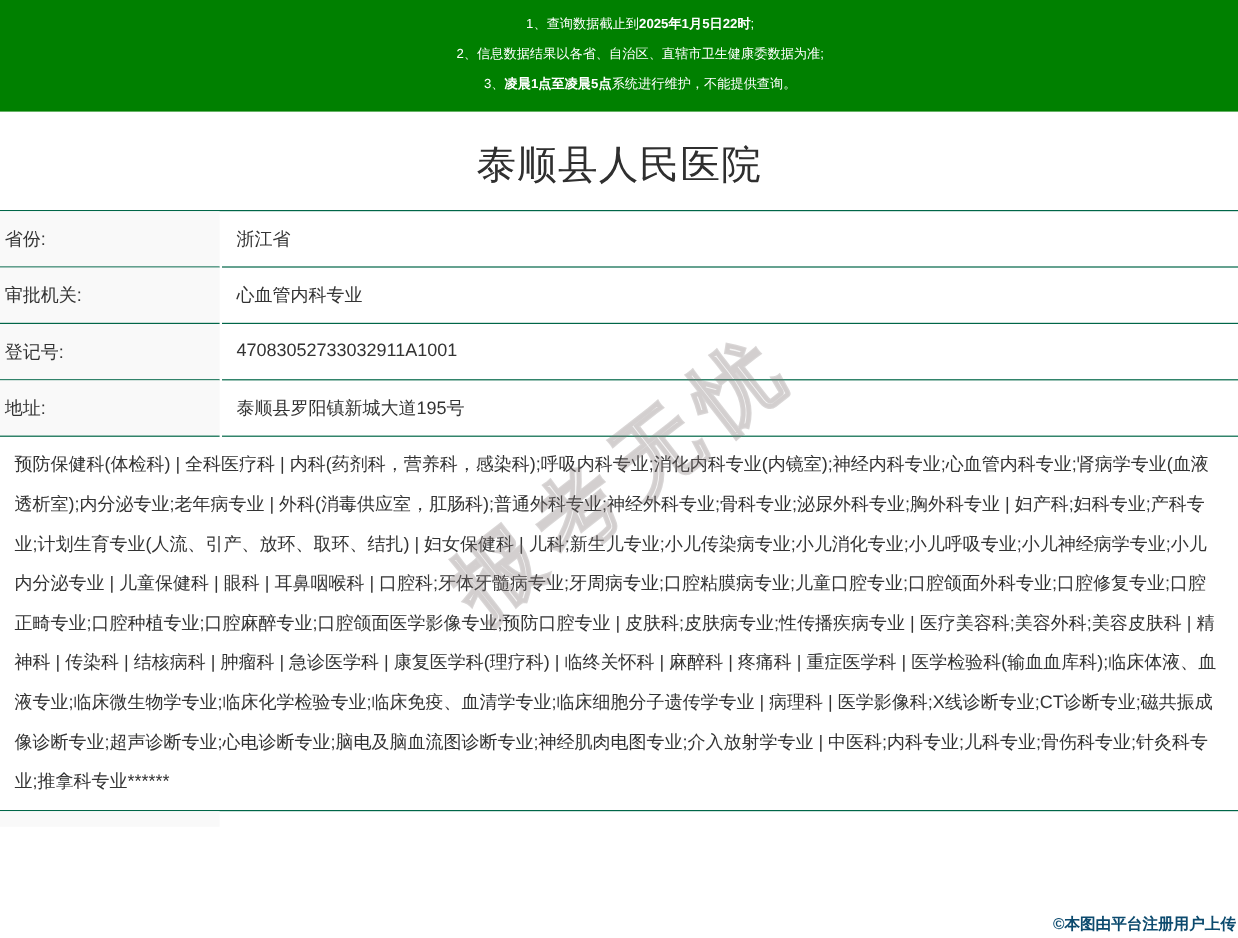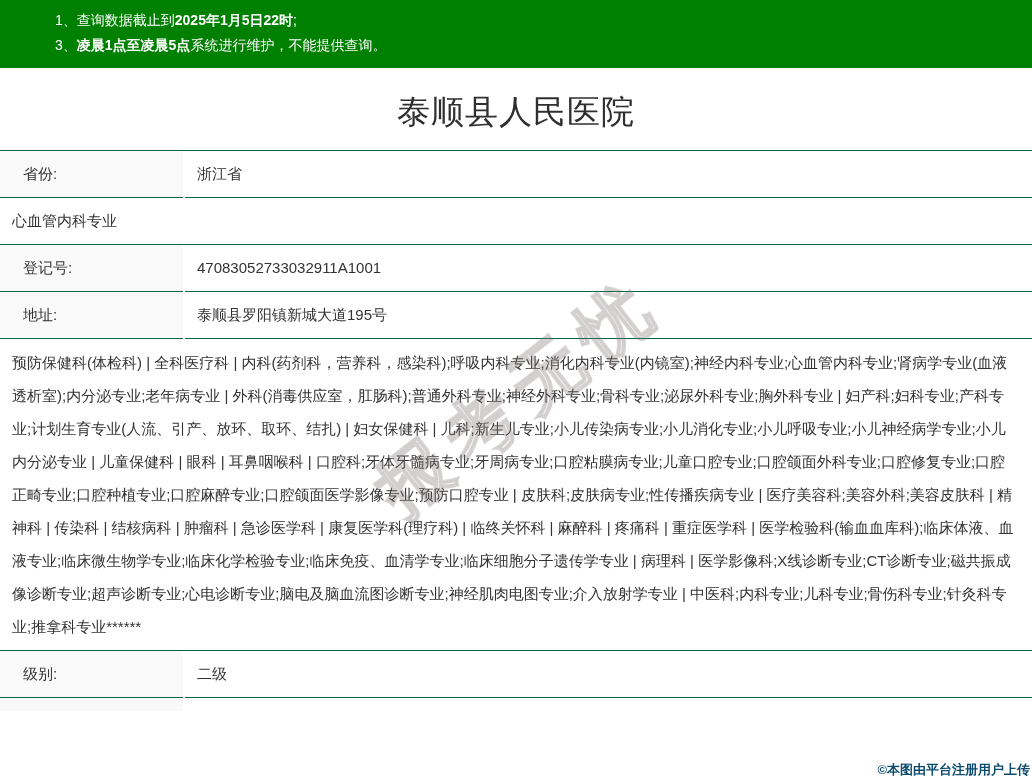--- a/index.html
+++ b/index.html
@@ -9,75 +9,73 @@
     --c-labelbg:#f9f9f9;
     --c-text:#333333;
   }
   *{box-sizing:border-box;}
   html,body{margin:0;padding:0;}
   body{
     width:1032px;height:782px;overflow:hidden;position:relative;
     background:#fff;font-family:"Liberation Sans",sans-serif;
   }
   .banner{background:var(--c-banner);color:#fff;padding:8px 20px 10px 55px;}
-  .notice-line{font-size:14px;line-height:25px;}
+  .notice-line{font-size:11px;line-height:25px;text-align:center;}
   .notice-line .bold{font-weight:bold;}
   .title{font-size:33px;color:#2f2f2f;font-weight:500;text-align:center;margin:22px 0 0 0;letter-spacing:1px;}
   .dtable{margin-top:15px;border-top:1px solid var(--c-border);}
   .trow{display:flex;align-items:stretch;}
   .tcell{border-bottom:1px solid var(--c-border);font-size:15px;color:var(--c-text);}
-  .tlabel{width:183px;background:var(--c-labelbg);padding:14px 10px 0 23px;margin-right:2px;flex:none;}
+  .tlabel{width:183px;background:var(--c-labelbg);padding:14px 10px 0 4px;margin-right:2px;flex:none;}
   .tvalue{flex:1;padding:14px 12px 0 12px;}
   .trow:not(.tall):not(.stub) .tcell{height:47px;}
   .tall .tvalue{padding:7px 12px 7px 12px;line-height:33px;}
   .trow.stub .tcell{height:13px;border-bottom:none;padding:0;}
   .wm-diag{
     position:absolute;left:330px;top:350px;width:380px;text-align:center;
     transform:rotate(-38deg);font-size:70px;letter-spacing:14px;font-weight:bold;
     color:rgba(130,120,120,0.07);-webkit-text-stroke:2px rgba(130,120,120,0.30);
     pointer-events:none;white-space:nowrap;
   }
   .wm-credit{
     position:absolute;right:2px;bottom:3px;font-size:13px;font-weight:bold;color:#0c4a6e;
     text-shadow:-1px 0 #fff,1px 0 #fff,0 -1px #fff,0 1px #fff,-1px -1px #fff,1px 1px #fff;
   }
 </style>
 </head>
 <body>
 
 <div class="banner">
     <div class="notice-line"><span>1、查询数据截止到</span><span class="bold">2025年1月5日22时</span><span>;</span></div>
+    <div class="notice-line"><span>2、信息数据结果以各省、自治区、直辖市卫生健康委数据为准;</span></div>
     <div class="notice-line"><span>3、</span><span class="bold">凌晨1点至凌晨5点</span><span>系统进行维护，不能提供查询。</span></div>
   </div>
 
 <h1 class="title">泰顺县人民医院</h1>
 
 <div class="dtable">
     <div class="trow">
       <div class="tcell tlabel">省份:</div>
       <div class="tcell tvalue">浙江省</div>
     </div>
     <div class="trow">
+      <div class="tcell tlabel">审批机关:</div>
       <div class="tcell tvalue">心血管内科专业</div>
     </div>
     <div class="trow">
       <div class="tcell tlabel">登记号:</div>
       <div class="tcell tvalue">47083052733032911A1001</div>
     </div>
     <div class="trow">
       <div class="tcell tlabel">地址:</div>
       <div class="tcell tvalue">泰顺县罗阳镇新城大道195号</div>
     </div>
     <div class="trow tall">
       <div class="tcell tvalue">预防保健科(体检科) | 全科医疗科 | 内科(药剂科，营养科，感染科);呼吸内科专业;消化内科专业(内镜室);神经内科专业;心血管内科专业;肾病学专业(血液透析室);内分泌专业;老年病专业 | 外科(消毒供应室，肛肠科);普通外科专业;神经外科专业;骨科专业;泌尿外科专业;胸外科专业 | 妇产科;妇科专业;产科专业;计划生育专业(人流、引产、放环、取环、结扎) | 妇女保健科 | 儿科;新生儿专业;小儿传染病专业;小儿消化专业;小儿呼吸专业;小儿神经病学专业;小儿内分泌专业 | 儿童保健科 | 眼科 | 耳鼻咽喉科 | 口腔科;牙体牙髓病专业;牙周病专业;口腔粘膜病专业;儿童口腔专业;口腔颌面外科专业;口腔修复专业;口腔正畸专业;口腔种植专业;口腔麻醉专业;口腔颌面医学影像专业;预防口腔专业 | 皮肤科;皮肤病专业;性传播疾病专业 | 医疗美容科;美容外科;美容皮肤科 | 精神科 | 传染科 | 结核病科 | 肿瘤科 | 急诊医学科 | 康复医学科(理疗科) | 临终关怀科 | 麻醉科 | 疼痛科 | 重症医学科 | 医学检验科(输血血库科);临床体液、血液专业;临床微生物学专业;临床化学检验专业;临床免疫、血清学专业;临床细胞分子遗传学专业 | 病理科 | 医学影像科;X线诊断专业;CT诊断专业;磁共振成像诊断专业;超声诊断专业;心电诊断专业;脑电及脑血流图诊断专业;神经肌肉电图专业;介入放射学专业 | 中医科;内科专业;儿科专业;骨伤科专业;针灸科专业;推拿科专业******</div>
     </div>
-    <div class="trow">
-      <div class="tcell tlabel">级别:</div>
-      <div class="tcell tvalue">二级</div>
-    </div>
     <div class="trow stub">
       <div class="tcell tlabel"></div>
       <div class="tcell tvalue"></div>
     </div>
   </div>
 
 <div class="wm-diag">报考无忧</div>
 <div class="wm-credit">©本图由平台注册用户上传</div>
 
 </body></html>

